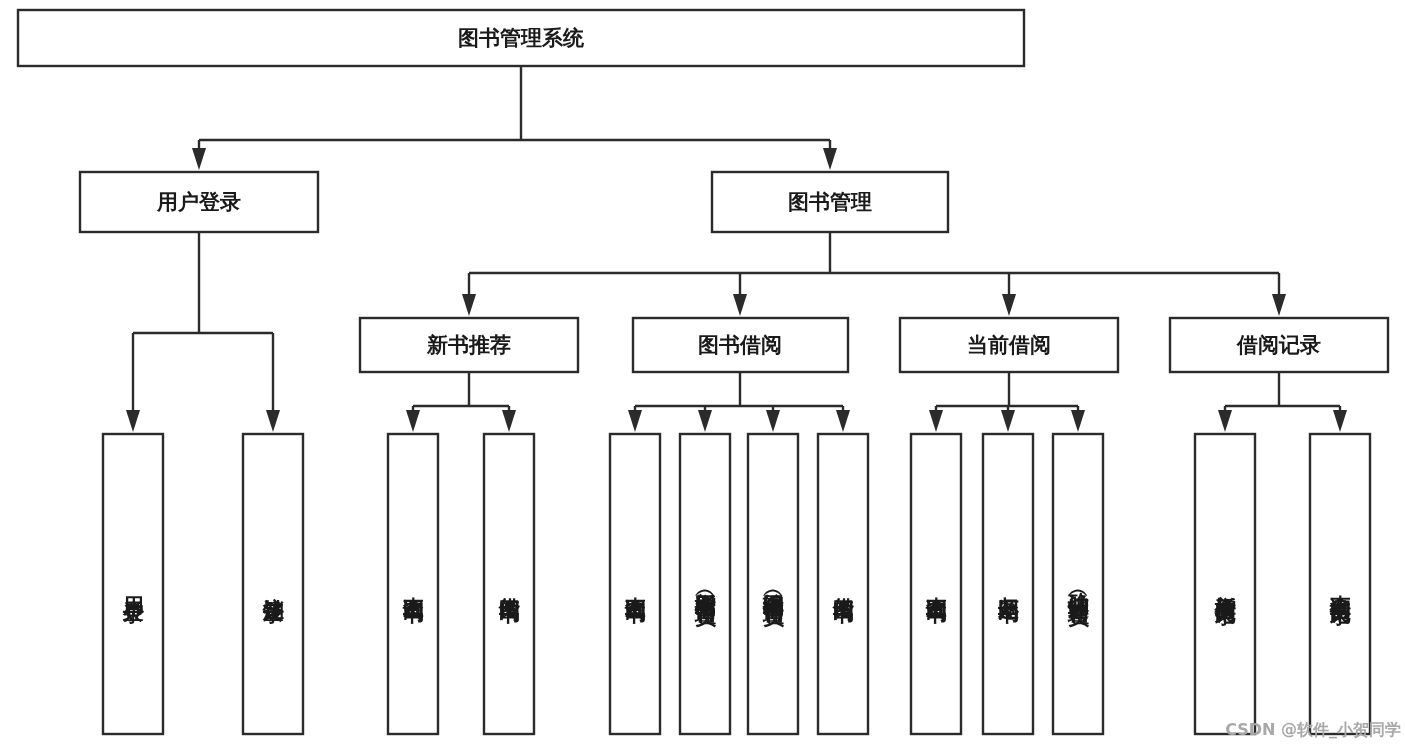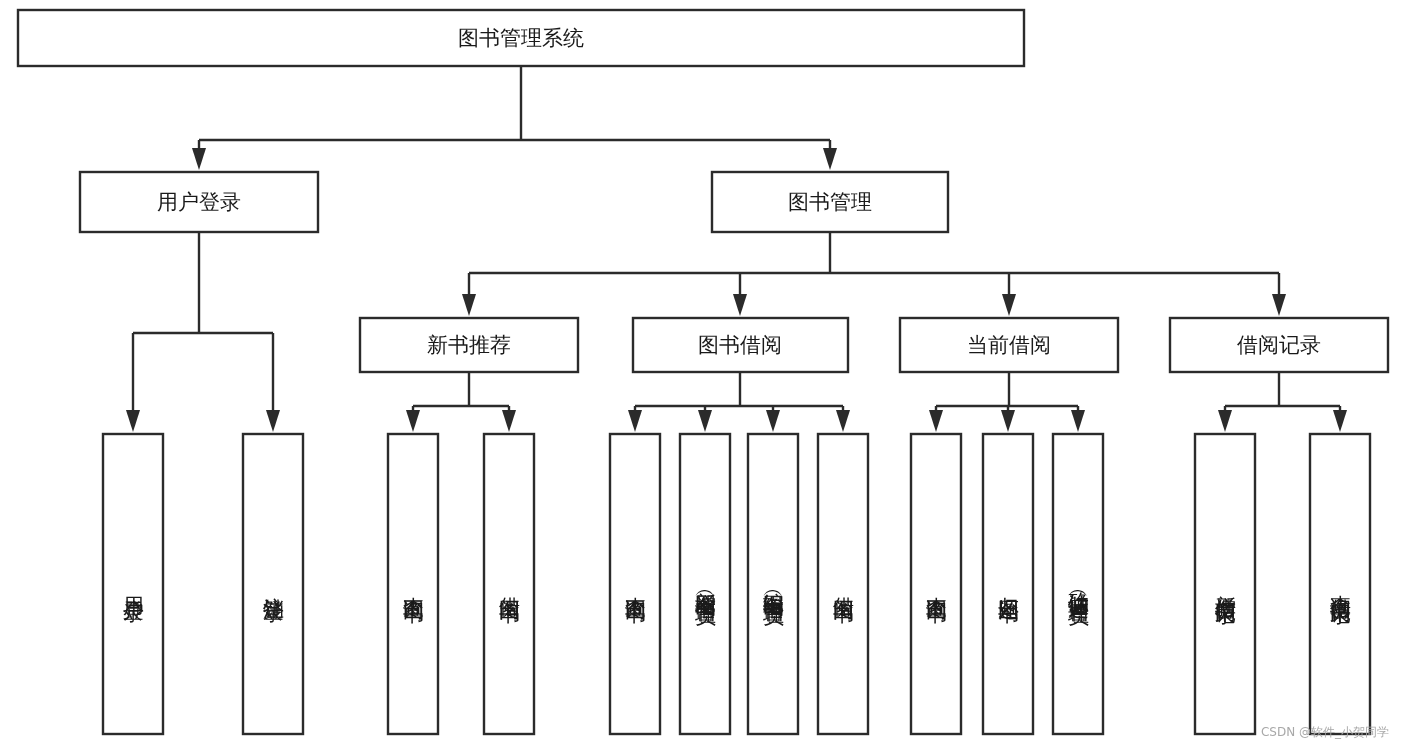--- a/index.html
+++ b/index.html
@@ -11,20 +11,21 @@
     width: 1405px;
     height: 747px;
     font-family: "DejaVu Sans", "Liberation Sans", sans-serif;
     overflow: hidden;
   }
   #diagram-root {
     position: relative;
     width: 1405px;
     height: 747px;
     background: #ffffff;
+    font-weight: bold;
   }
   svg#tree-svg {
     position: absolute;
     top: 0;
     left: 0;
     width: 1405px;
     height: 747px;
   }
   .node-box {
     fill: #ffffff;
@@ -59,24 +60,24 @@
     letter-spacing: 2px;
     display: flex;
     align-items: center;
     justify-content: center;
     text-align: center;
     white-space: nowrap;
     pointer-events: none;
   }
   .watermark {
     position: absolute;
-    right: 16px;
+    right: 4px;
     bottom: 6px;
     font-family: "DejaVu Sans", "Liberation Sans", sans-serif;
-    font-size: 12px;
+    font-size: 16px;
     color: #a8a8a8;
     white-space: nowrap;
   }
 </style>
 </head>
 <body>
 
 <div id="diagram-root">
 
   <svg id="tree-svg" viewBox="0 0 1405 747">

